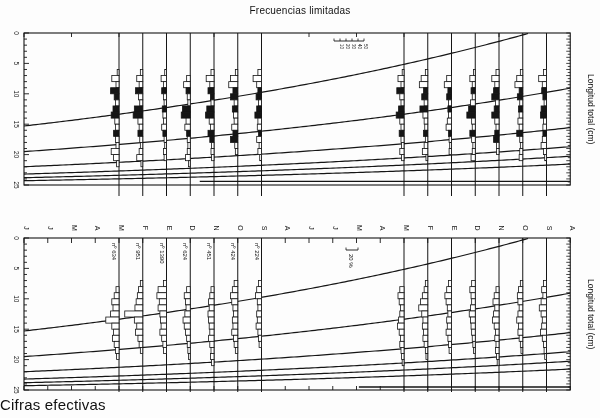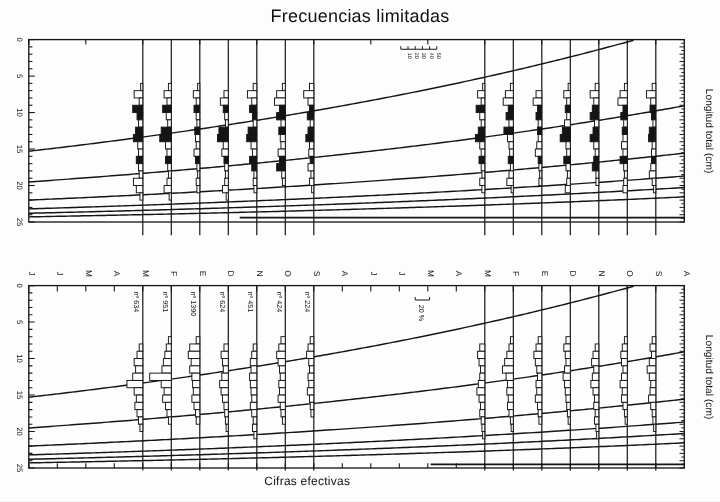--- a/index.html
+++ b/index.html
@@ -2,25 +2,25 @@
 <html><head>
 <meta charset="utf-8">
 <style>
   html,body{margin:0;padding:0;background:#e9e9e9;}
   .fig{
     position:relative;width:600px;height:418px;background:#fdfdfd;
     font-family:"Liberation Sans",sans-serif;color:#111;overflow:hidden;
   }
   .fig-title{
     position:absolute;top:5px;left:0;width:600px;text-align:center;
-    font-size:15px;letter-spacing:.2px;
+    font-size:10px;letter-spacing:.2px;
   }
   .fig-caption{
-    position:absolute;top:396px;left:0;width:512px;text-align:center;
-    font-size:10px;letter-spacing:.2px;
+    position:absolute;top:396px;left:0;width:512px;text-align:left;
+    font-size:15px;letter-spacing:.2px;
   }
   .ylab{
     position:absolute;left:584px;width:14px;
     writing-mode:vertical-rl;text-orientation:mixed;
     font-size:8.5px;display:flex;align-items:center;justify-content:center;
     white-space:nowrap;
   }
   .ylab.top{top:33px;height:152px;}
   .ylab.bot{top:238px;height:152px;}
   svg{position:absolute;top:0;left:0;}

